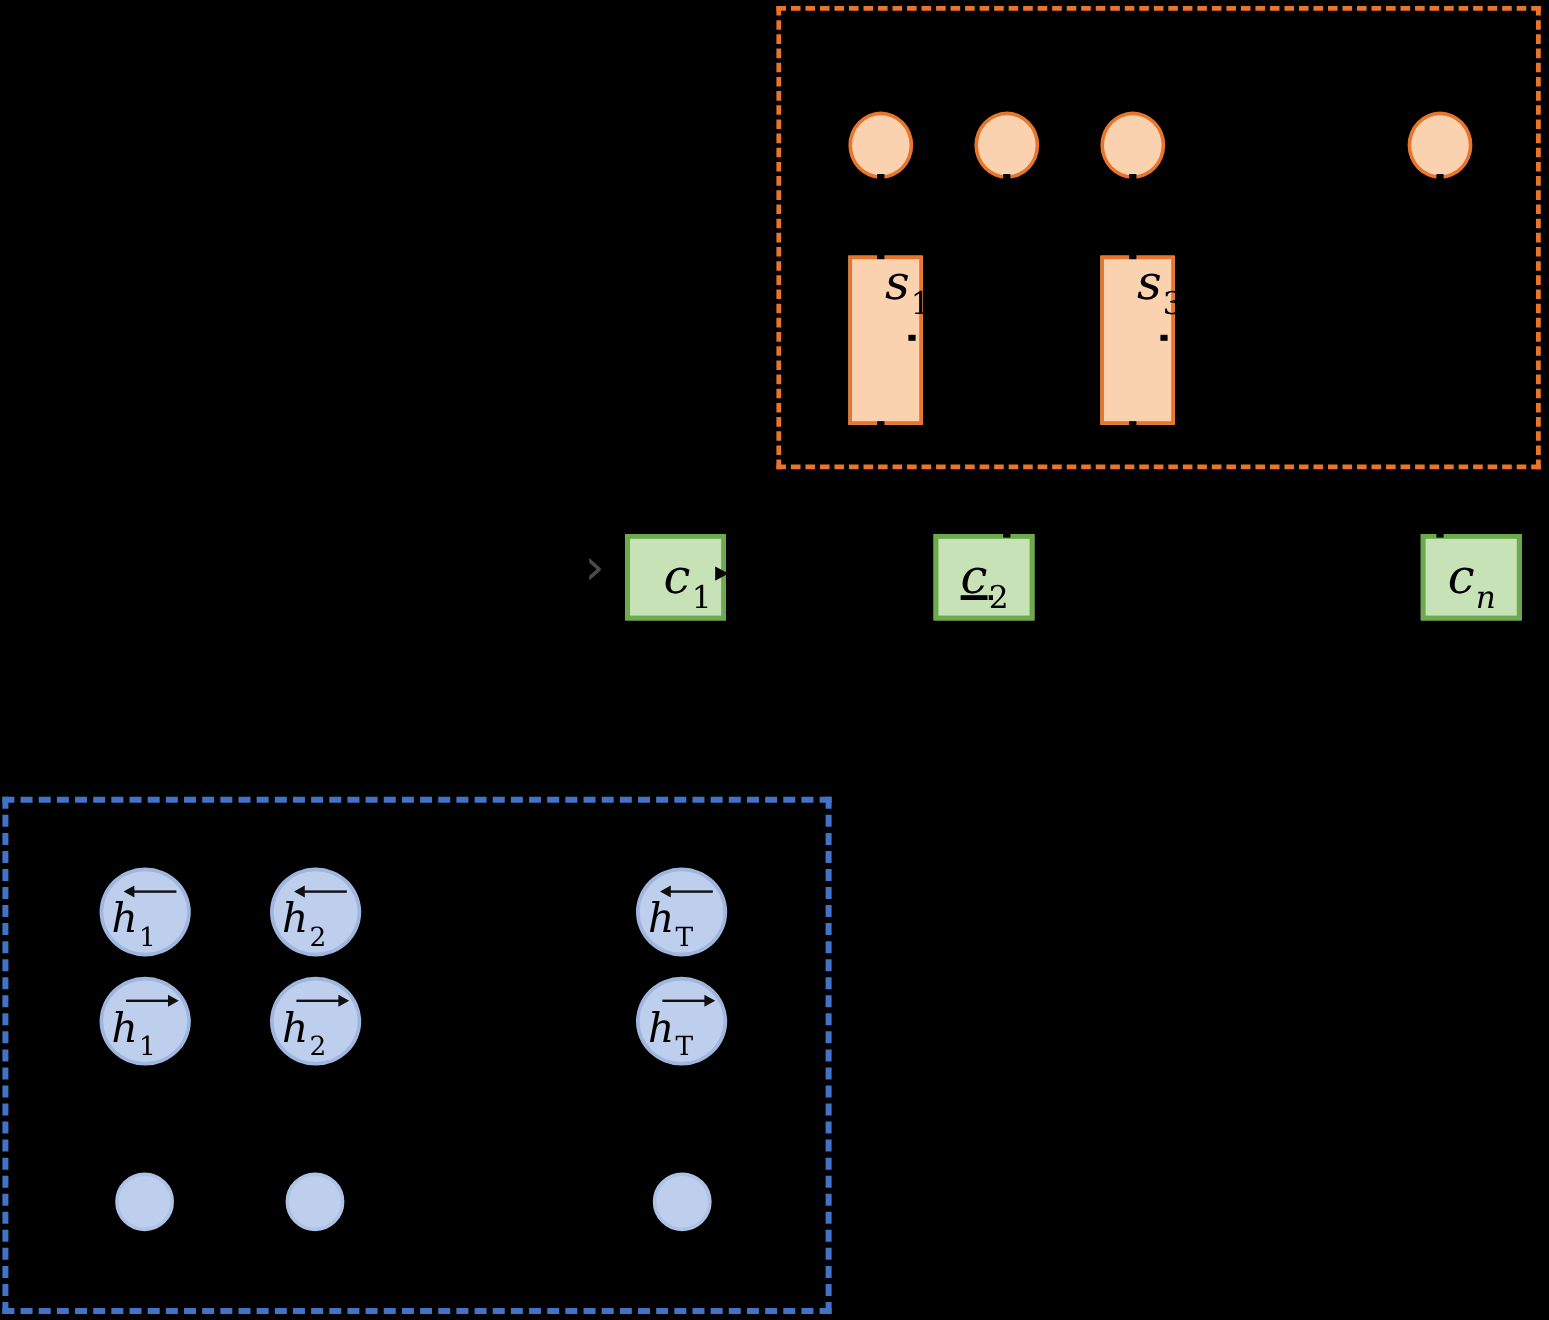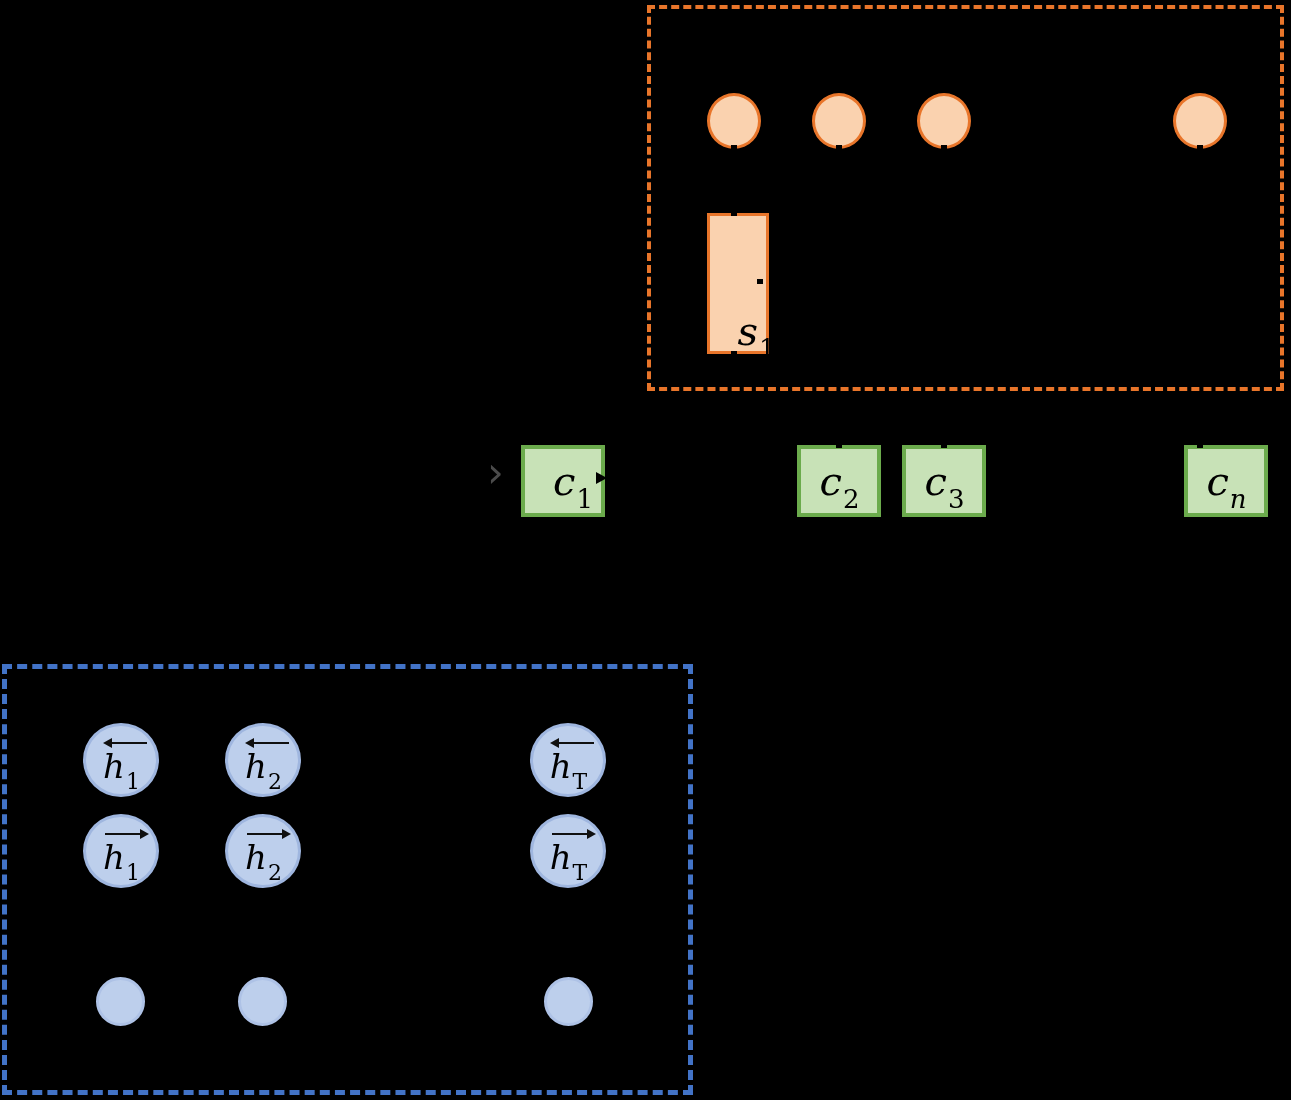--- a/index.html
+++ b/index.html
@@ -7,35 +7,35 @@
     position:relative;width:1291px;height:1100px;background:#000;overflow:hidden;
     font-family:"DejaVu Serif", serif;color:#000;
   }
   .abs{position:absolute;box-sizing:border-box;}
   
   .decoder-box{left:647px;top:5px;width:637px;height:386px;border:4px dashed #E8752A;}
   .encoder-box{left:2px;top:664px;width:691px;height:431px;border:5px dashed #4273C7;}
   
   .o-circle{width:54px;height:56px;border-radius:50%;background:#FAD2AF;border:3px solid #E8752A;top:93px;}
   .s-rect{width:62px;height:141px;background:#FAD2AF;border:3px solid #E8752A;top:213px;
-          display:flex;align-items:flex-end;justify-content:center;padding-left:36px;}
+          display:flex;align-items:flex-start;justify-content:center;padding-left:36px;}
   
   .c-rect{width:84px;height:72px;background:#C8E2B7;border:4px solid #6BAB4C;top:445px;
           display:flex;align-items:center;justify-content:center;}
   
   .h-ell{width:76px;height:74px;border-radius:50%;background:#BDCFEC;border:3px solid #9FB6DF;
          display:flex;align-items:center;justify-content:center;}
   .x-circle{width:49px;height:49px;border-radius:50%;background:#BDCFEC;border:3px solid #AEC2E6;top:977px;}
   
   .sym{font-style:italic;font-size:40px;line-height:1;white-space:nowrap;}
   .sym sub{font-size:26px;font-style:normal;line-height:0;position:relative;top:4px;left:1px;}
   .sym sub.it{font-style:italic;}
   .h-ell .sym{font-size:34px;}
   .h-ell .sym sub{font-size:22px;}
-  .vec{display:flex;flex-direction:column;align-items:center;}
+  .vec{display:flex;flex-direction:column;align-items:flex-start;}
   .overarr{position:relative;width:46px;height:10px;margin-bottom:1px;margin-left:10px;}
   .overarr .shaft{position:absolute;left:2px;right:2px;top:4px;height:2.5px;background:#101010;}
   .overarr .head{position:absolute;width:0;height:0;border-top:5px solid transparent;border-bottom:5px solid transparent;top:0;}
   .overarr.left .head{left:0;border-right:9px solid #101010;}
   .overarr.right .head{right:0;border-left:9px solid #101010;}
   
   .notch{width:6px;height:5px;background:#000;}
   .tri-right{width:0;height:0;border-top:6px solid transparent;border-bottom:6px solid transparent;border-left:11px solid #000;}
   .chev{font-family:"DejaVu Sans", sans-serif;font-size:42px;color:#595959;line-height:1;opacity:.85;}
 </style>
@@ -47,29 +47,29 @@
   <div class="abs decoder-box"></div>
 
   <div class="abs o-circle" style="left:707px;"></div>
   <div class="abs o-circle" style="left:812px;"></div>
   <div class="abs o-circle" style="left:917px;"></div>
   <div class="abs o-circle" style="left:1173px;"></div>
 
   <div class="abs s-rect" style="left:707px;">
     <span class="sym"><i>s</i><sub>1</sub></span>
   </div>
+  <div class="abs s-rect" style="left:917px;">
+    <span class="sym"><i>s</i><sub>3</sub></span>
+  </div>
 
   <div class="abs c-rect" style="left:521px;padding-left:19px;">
     <span class="sym"><i>c</i><sub>1</sub></span>
   </div>
-  <div class="abs c-rect" style="left:797px;">
+  <div class="abs c-rect" style="left:778px;text-decoration:underline;">
     <span class="sym"><i>c</i><sub>2</sub></span>
-  </div>
-  <div class="abs c-rect" style="left:902px;">
-    <span class="sym"><i>c</i><sub>3</sub></span>
   </div>
   <div class="abs c-rect" style="left:1184px;">
     <span class="sym"><i>c</i><sub class="it">n</sub></span>
   </div>
 
   <div class="abs chev" style="left:487px;top:452px;">›</div>
 
   <div class="abs tri-right" style="left:596px;top:472px;"></div>
 
   <div class="abs notch" style="left:731px;top:145px;"></div>

